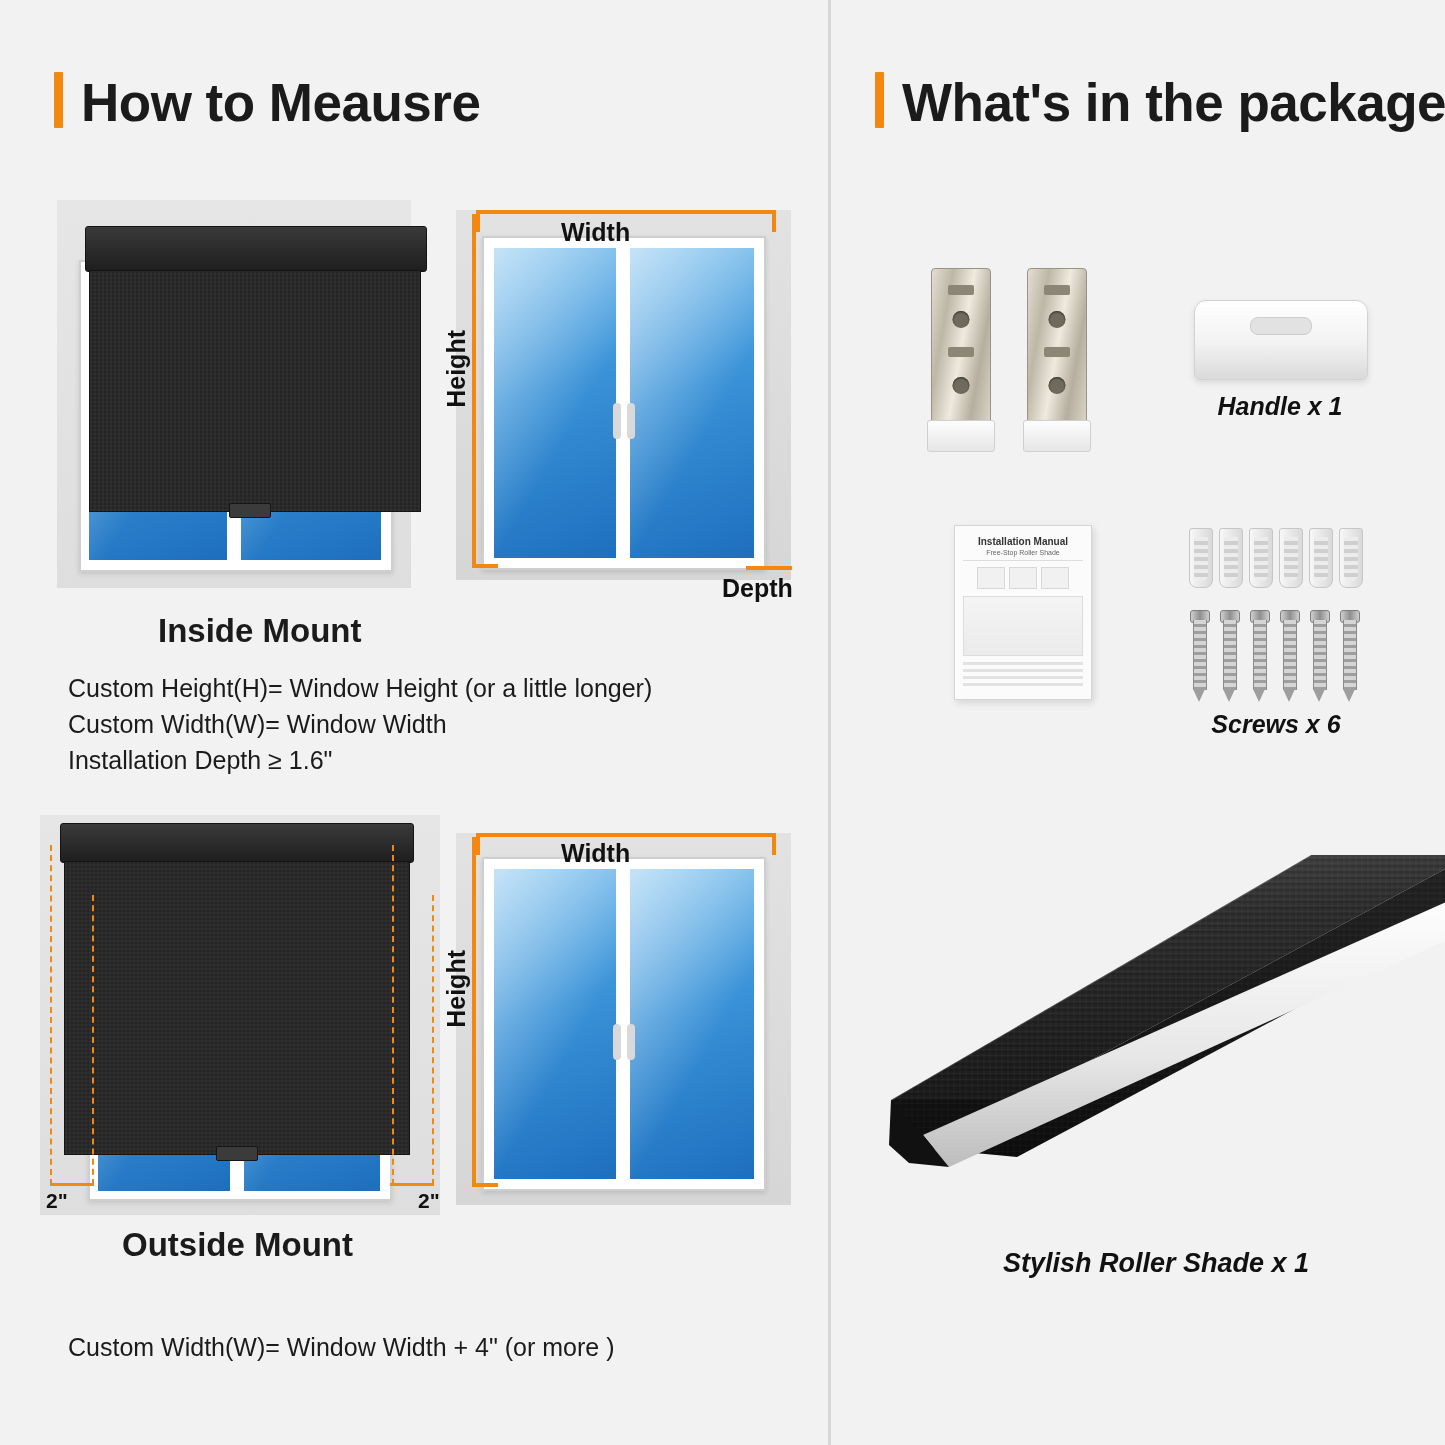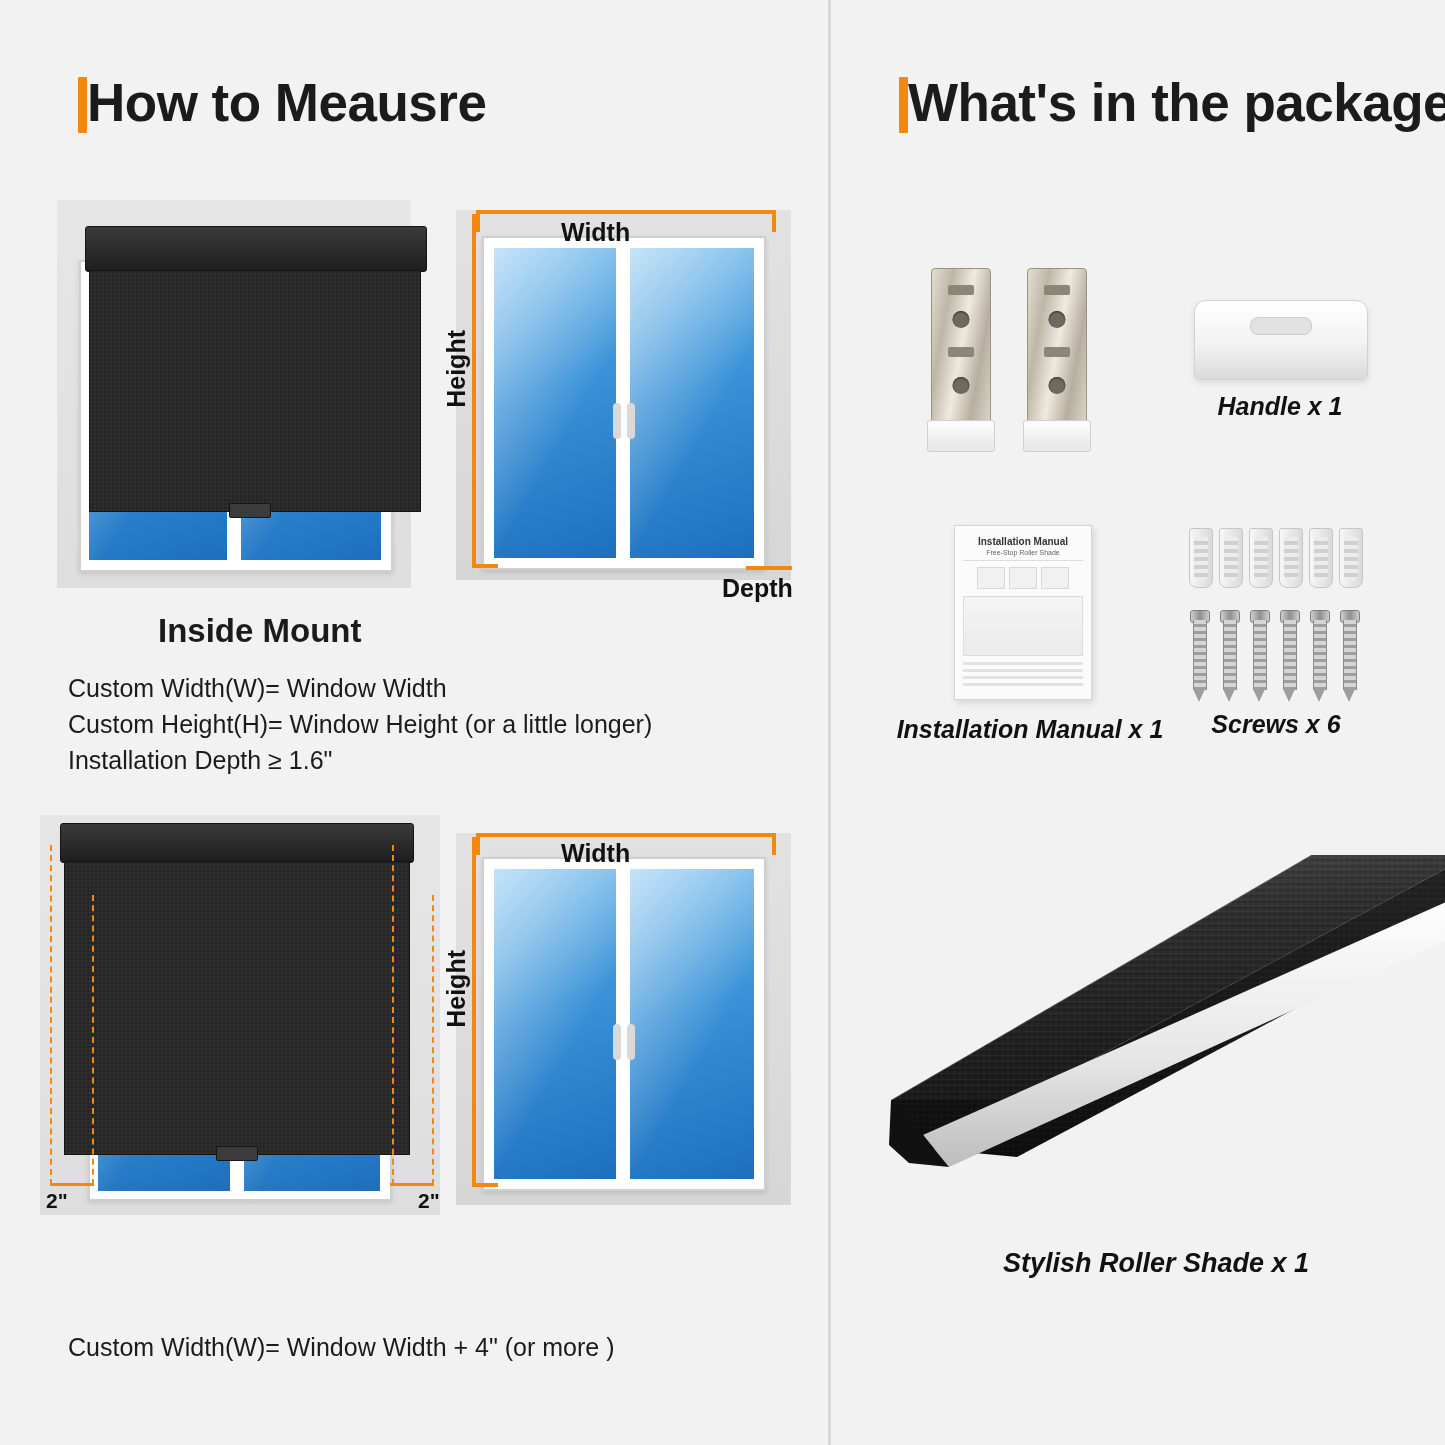--- a/index.html
+++ b/index.html
@@ -35,22 +35,22 @@
   .col-right {
     flex: 1;
     height: 1089px;
     position: relative;
     background: #f2f2f2;
   }
 
   
   .heading {
     display: flex;
-    align-items: flex-end;
-    margin-left: 24px;
+    align-items: flex-start;
+    gap: 18px;
   }
   .heading .bar {
     width: 9px;
     height: 56px;
     background: #f2880f;
     border-radius: 1px;
   }
   .heading .txt {
     font-size: 53px;
     font-weight: bold;
@@ -370,22 +370,22 @@
       <div class="dim-line" style="left:26px; top:364px; width:26px; height:4px;"></div>
       <div class="dim-text vert" style="left:-4px; top:130px; font-size:25px;">Height</div>
 
       <div class="dim-line" style="left:300px; top:366px; width:46px; height:4px;"></div>
       <div class="dim-text" style="left:276px; top:374px; font-size:25px;">Depth</div>
     </div>
 
     <div class="section-title" style="position:absolute; left:130px; top:612px;margin-left:28px;">Inside Mount</div>
 
     <div style="position:absolute; left:68px; top:670px;">
+      <div class="spec-line">Custom Height(H)= Window Height (or a little longer)</div>
       <div class="spec-line">Custom Width(W)= Window Width</div>
-      <div class="spec-line">Custom Height(H)= Window Height (or a little longer)</div>
       <div class="spec-line">Installation Depth ≥ 1.6"</div>
     </div>
 
     <div class="shade-fig" style="left:40px; top:815px; width:400px; height:400px;">
       <div class="room-wall"></div>
       <div class="win-frame" style="left:48px; top:82px; width:300px; height:300px;">
         <div class="win-glass" style="left:8px; top:8px; width:132px; height:284px;">
           <div class="glass-sheen" style="inset:0;"></div>
         </div>
         <div class="win-glass" style="left:154px; top:8px; width:136px; height:284px;">
@@ -420,20 +420,21 @@
       </div>
       <div class="dim-line" style="left:30px; top:18px; width:300px; height:4px;"></div>
       <div class="dim-line" style="left:30px; top:18px; width:4px; height:22px;"></div>
       <div class="dim-line" style="left:326px; top:18px; width:4px; height:22px;"></div>
       <div class="dim-text" style="left:115px; top:24px; font-size:25px;">Width</div>
       <div class="dim-line" style="left:26px; top:22px; width:4px; height:350px;"></div>
       <div class="dim-line" style="left:26px; top:368px; width:26px; height:4px;"></div>
       <div class="dim-text vert" style="left:-4px; top:135px; font-size:25px;">Height</div>
     </div>
 
+    <div class="section-title" style="position:absolute; left:122px; top:1226px;">Outside Mount</div>
 
     <div style="position:absolute; left:68px; top:1285px;margin-top:44px;">
       <div class="spec-line">Custom Width(W)= Window Width + 4" (or more )</div>
     </div>
   </div>
 
   <div class="divider"></div>
 
   <div class="col-right">
 
@@ -474,21 +475,20 @@
           <div></div>
         </div>
       <div class="m-big"></div>
       <div class="m-lines">
           <i></i>
           <i></i>
           <i></i>
           <i></i>
         </div>
     </div>
-    <div class="pkg-label" style="left:19px; top:715px; width:360px;">Installation Manual x 1</div>
 
     <div style="position:absolute; left:358px; top:528px;">
       <div class="anchor" style="left:0px;   top:0px;"></div>
       <div class="anchor" style="left:30px;  top:0px;"></div>
       <div class="anchor" style="left:60px;  top:0px;"></div>
       <div class="anchor" style="left:90px;  top:0px;"></div>
       <div class="anchor" style="left:120px; top:0px;"></div>
       <div class="anchor" style="left:150px; top:0px;"></div>
 
       <div class="screw" style="left:1px;   top:82px;">

